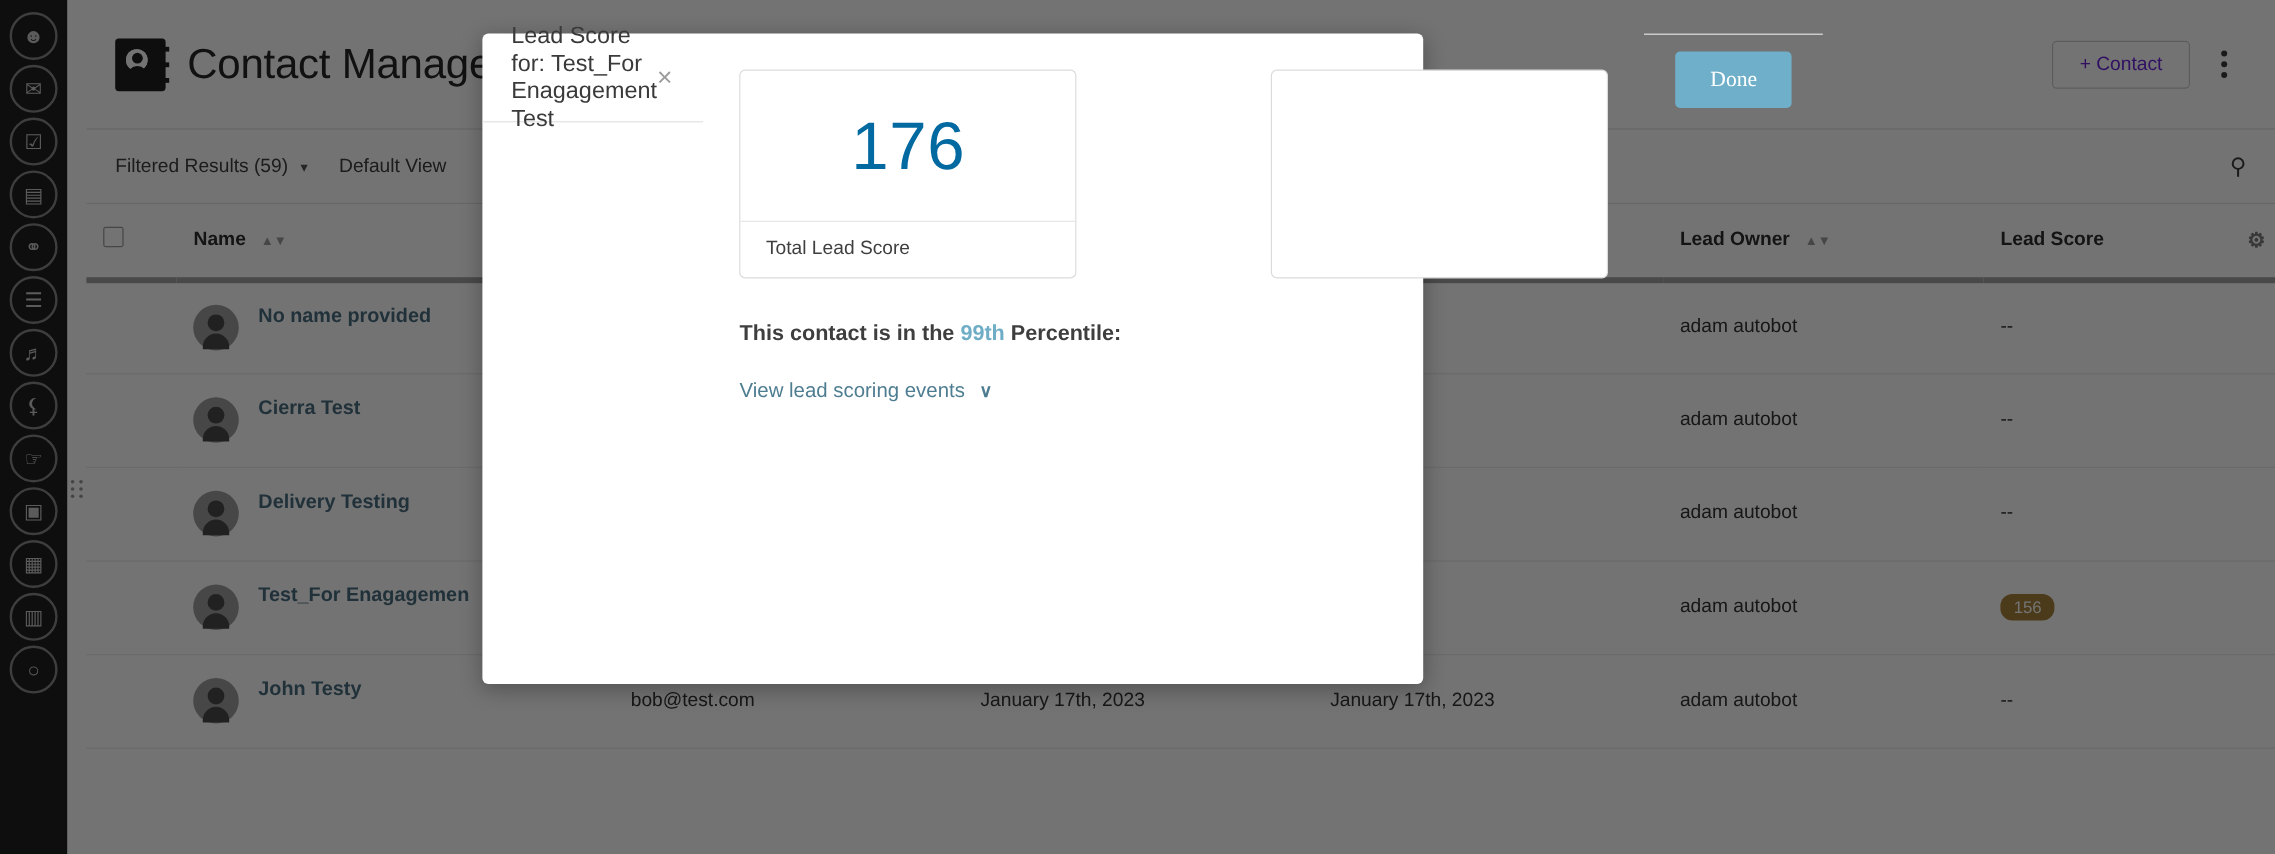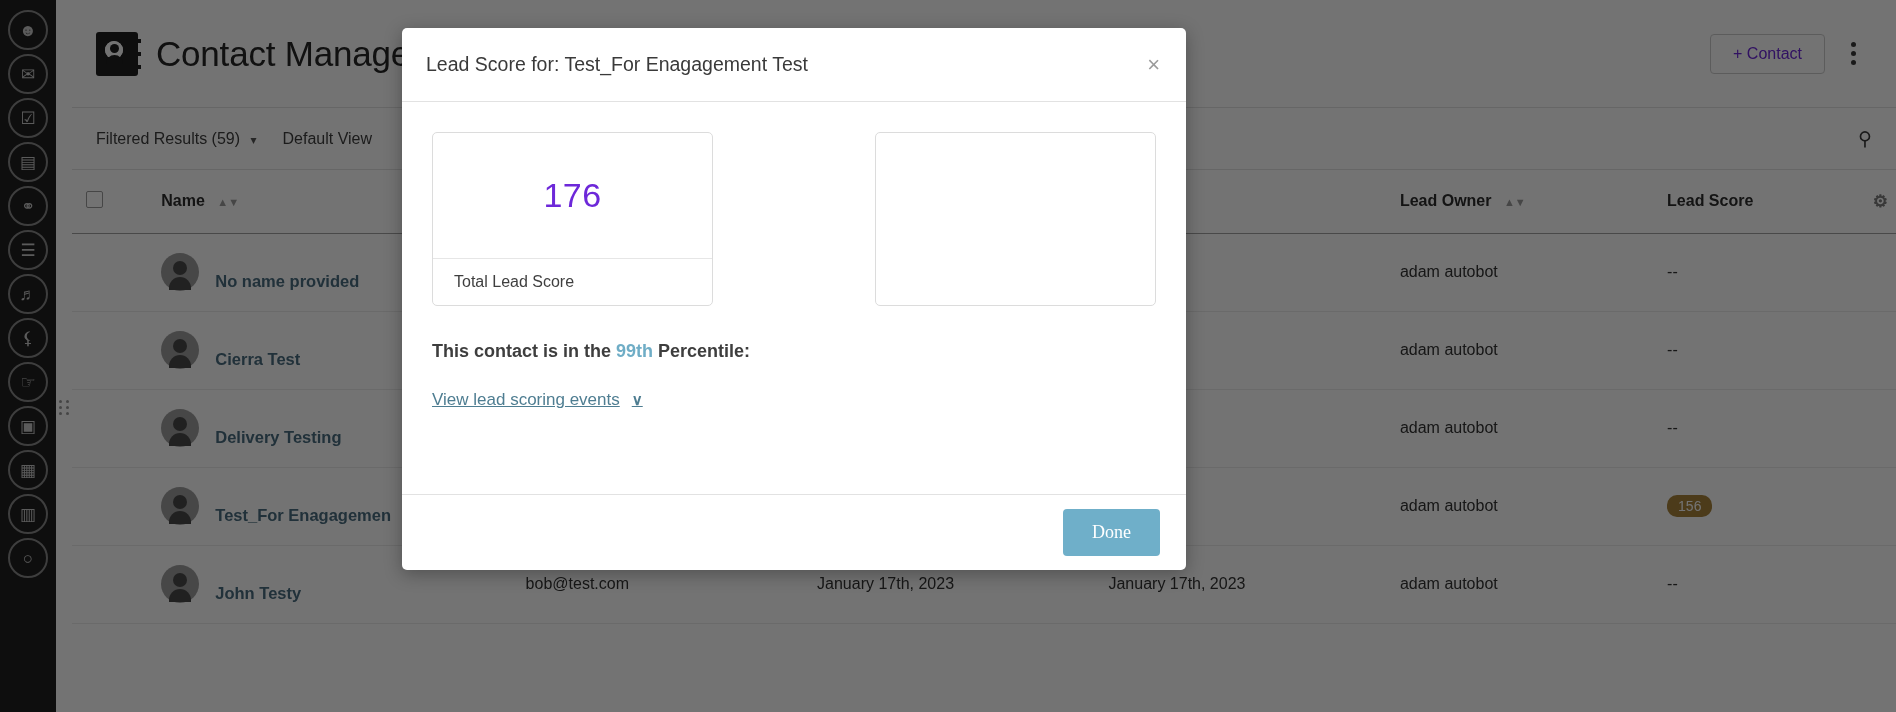--- a/index.html
+++ b/index.html
@@ -82,41 +82,41 @@
     height: 62px; display: flex; align-items: center; gap: 26px;
     padding: 0 24px; border-bottom: 1px solid #e3e3e3; font-size: 16px; color: #3e3e3e;
   }
   .subbar .chev { font-size: 12px; color: #555; margin-left: 6px; }
   .subbar-spacer { flex: 1; }
   .search-ico { font-size: 19px; color: #3b3b3b; }
 
   table.grid { width: 100%; border-collapse: collapse; table-layout: fixed; }
   table.grid th {
     height: 63px; font-size: 16px; color: #2e2e2e; font-weight: 700;
-    text-align: left; border-bottom: 1px solid #a3a3a3; padding: 0 14px;
+    text-align: left; border-bottom: 5px solid #a3a3a3; padding: 0 14px;
     background: #fff; position: relative;
   }
   table.grid th.c-check { width: 62px; }
   table.grid th.c-name { width: 300px; }
   table.grid th.c-email { width: 240px; }
   table.grid th.c-d1 { width: 240px; }
   table.grid th.c-d2 { width: 240px; }
   table.grid th.c-owner { width: 220px; }
   table.grid th.c-score { width: 200px; }
   table.grid td {
     height: 78px; font-size: 16px; color: #333; padding: 0 14px;
     border-bottom: 1px solid #eaeaea; vertical-align: middle;
   }
   .sort-ico { display: inline-block; margin-left: 8px; color: #9b9b9b; font-size: 11px; line-height: 1; }
   .hdr-cb { width: 17px; height: 17px; border: 1px solid #9b9b9b; border-radius: 2px; display: inline-block; }
   .gear-ico {
     position: absolute; right: 8px; top: 50%; transform: translateY(-50%);
     font-size: 17px; color: #7d7d7d;
   }
-  .namecell { display: flex; align-items: flex-end; gap: 16px; }
+  .namecell { display: flex; align-items: flex-start; gap: 16px; }
   .avatar {
     width: 38px; height: 38px; border-radius: 50%; background: #9e9e9e;
     position: relative; flex: none;
   }
   .avatar::before {
     content: ""; position: absolute; left: 12px; top: 8px; width: 14px; height: 14px;
     border-radius: 50%; background: #4a4a4a;
   }
   .avatar::after {
     content: ""; position: absolute; left: 8px; top: 24px; width: 22px; height: 13px;
@@ -132,55 +132,55 @@
 
   
   .overlay {
     position: absolute; inset: 0; background: rgba(0,0,0,0.55);
   }
   .modal {
     position: absolute; left: 402px; top: 28px;
     width: 784px; height: 542px;
     background: #fff; border-radius: 5px;
     box-shadow: 0 4px 18px rgba(0,0,0,0.3);
-    display: flex; flex-direction: column;
+    display: flex; flex-direction: row;
   }
   .modal-head {
     height: 74px; border-bottom: 1px solid #e2e2e2;
     display: flex; align-items: center; padding: 0 26px 0 24px;
     justify-content: space-between;
   }
   .modal-title { font-size: 19.5px; color: #3a3a3a; }
   .modal-close {
     font-size: 22px; color: #9b9b9b; line-height: 1;
     background: none; border: none; cursor: pointer; font-family: "Liberation Sans", sans-serif;
   }
   .modal-body { flex: 1; padding: 30px 30px 0 30px; }
   .cards { display: flex; gap: 162px; }
   .card {
     width: 281px; border: 1px solid #dcdcdc; border-radius: 5px; overflow: hidden;
     background: #fff;
   }
   .card-num {
     height: 125px; display: flex; align-items: center; justify-content: center;
-    font-size: 34px; color: #6d28d9; font-weight: 400; letter-spacing: 0.5px;
+    font-size: 56px; color: #0369a1; font-weight: 400; letter-spacing: 0.5px;
   }
   .card-foot {
     border-top: 1px solid #e6e6e6; height: 47px; display: flex; align-items: center;
     padding: 0 21px; font-size: 16px; color: #3f3f3f;
   }
   .pct-line { margin-top: 35px; font-size: 18px; color: #3e3e3e; font-weight: 700; }
   .pct-line .pct-val { color: #6fadc6; font-weight: 700; }
   .pct-desc {
     margin-top: 9px; font-size: 16.5px; color: #4a4a4a; line-height: 1.55;
     max-width: 660px;
   }
   .events-link {
     margin-top: 28px; display: inline-flex; align-items: center; gap: 12px;
-    font-size: 17px; color: #4e7d91; cursor: pointer; text-decoration: underline;
+    font-size: 17px; color: #4e7d91; cursor: pointer;
   }
   .events-link .chevd { font-size: 15px; font-weight: 700; }
   .modal-foot {
     height: 76px; border-top: 1px solid #e2e2e2;
     display: flex; align-items: center; justify-content: flex-end;
     padding: 0 26px;
   }
   .btn-done {
     background: #6fafc9; color: #fff; border: none; border-radius: 4px;
     font-size: 18px; padding: 13px 29px; cursor: pointer;

